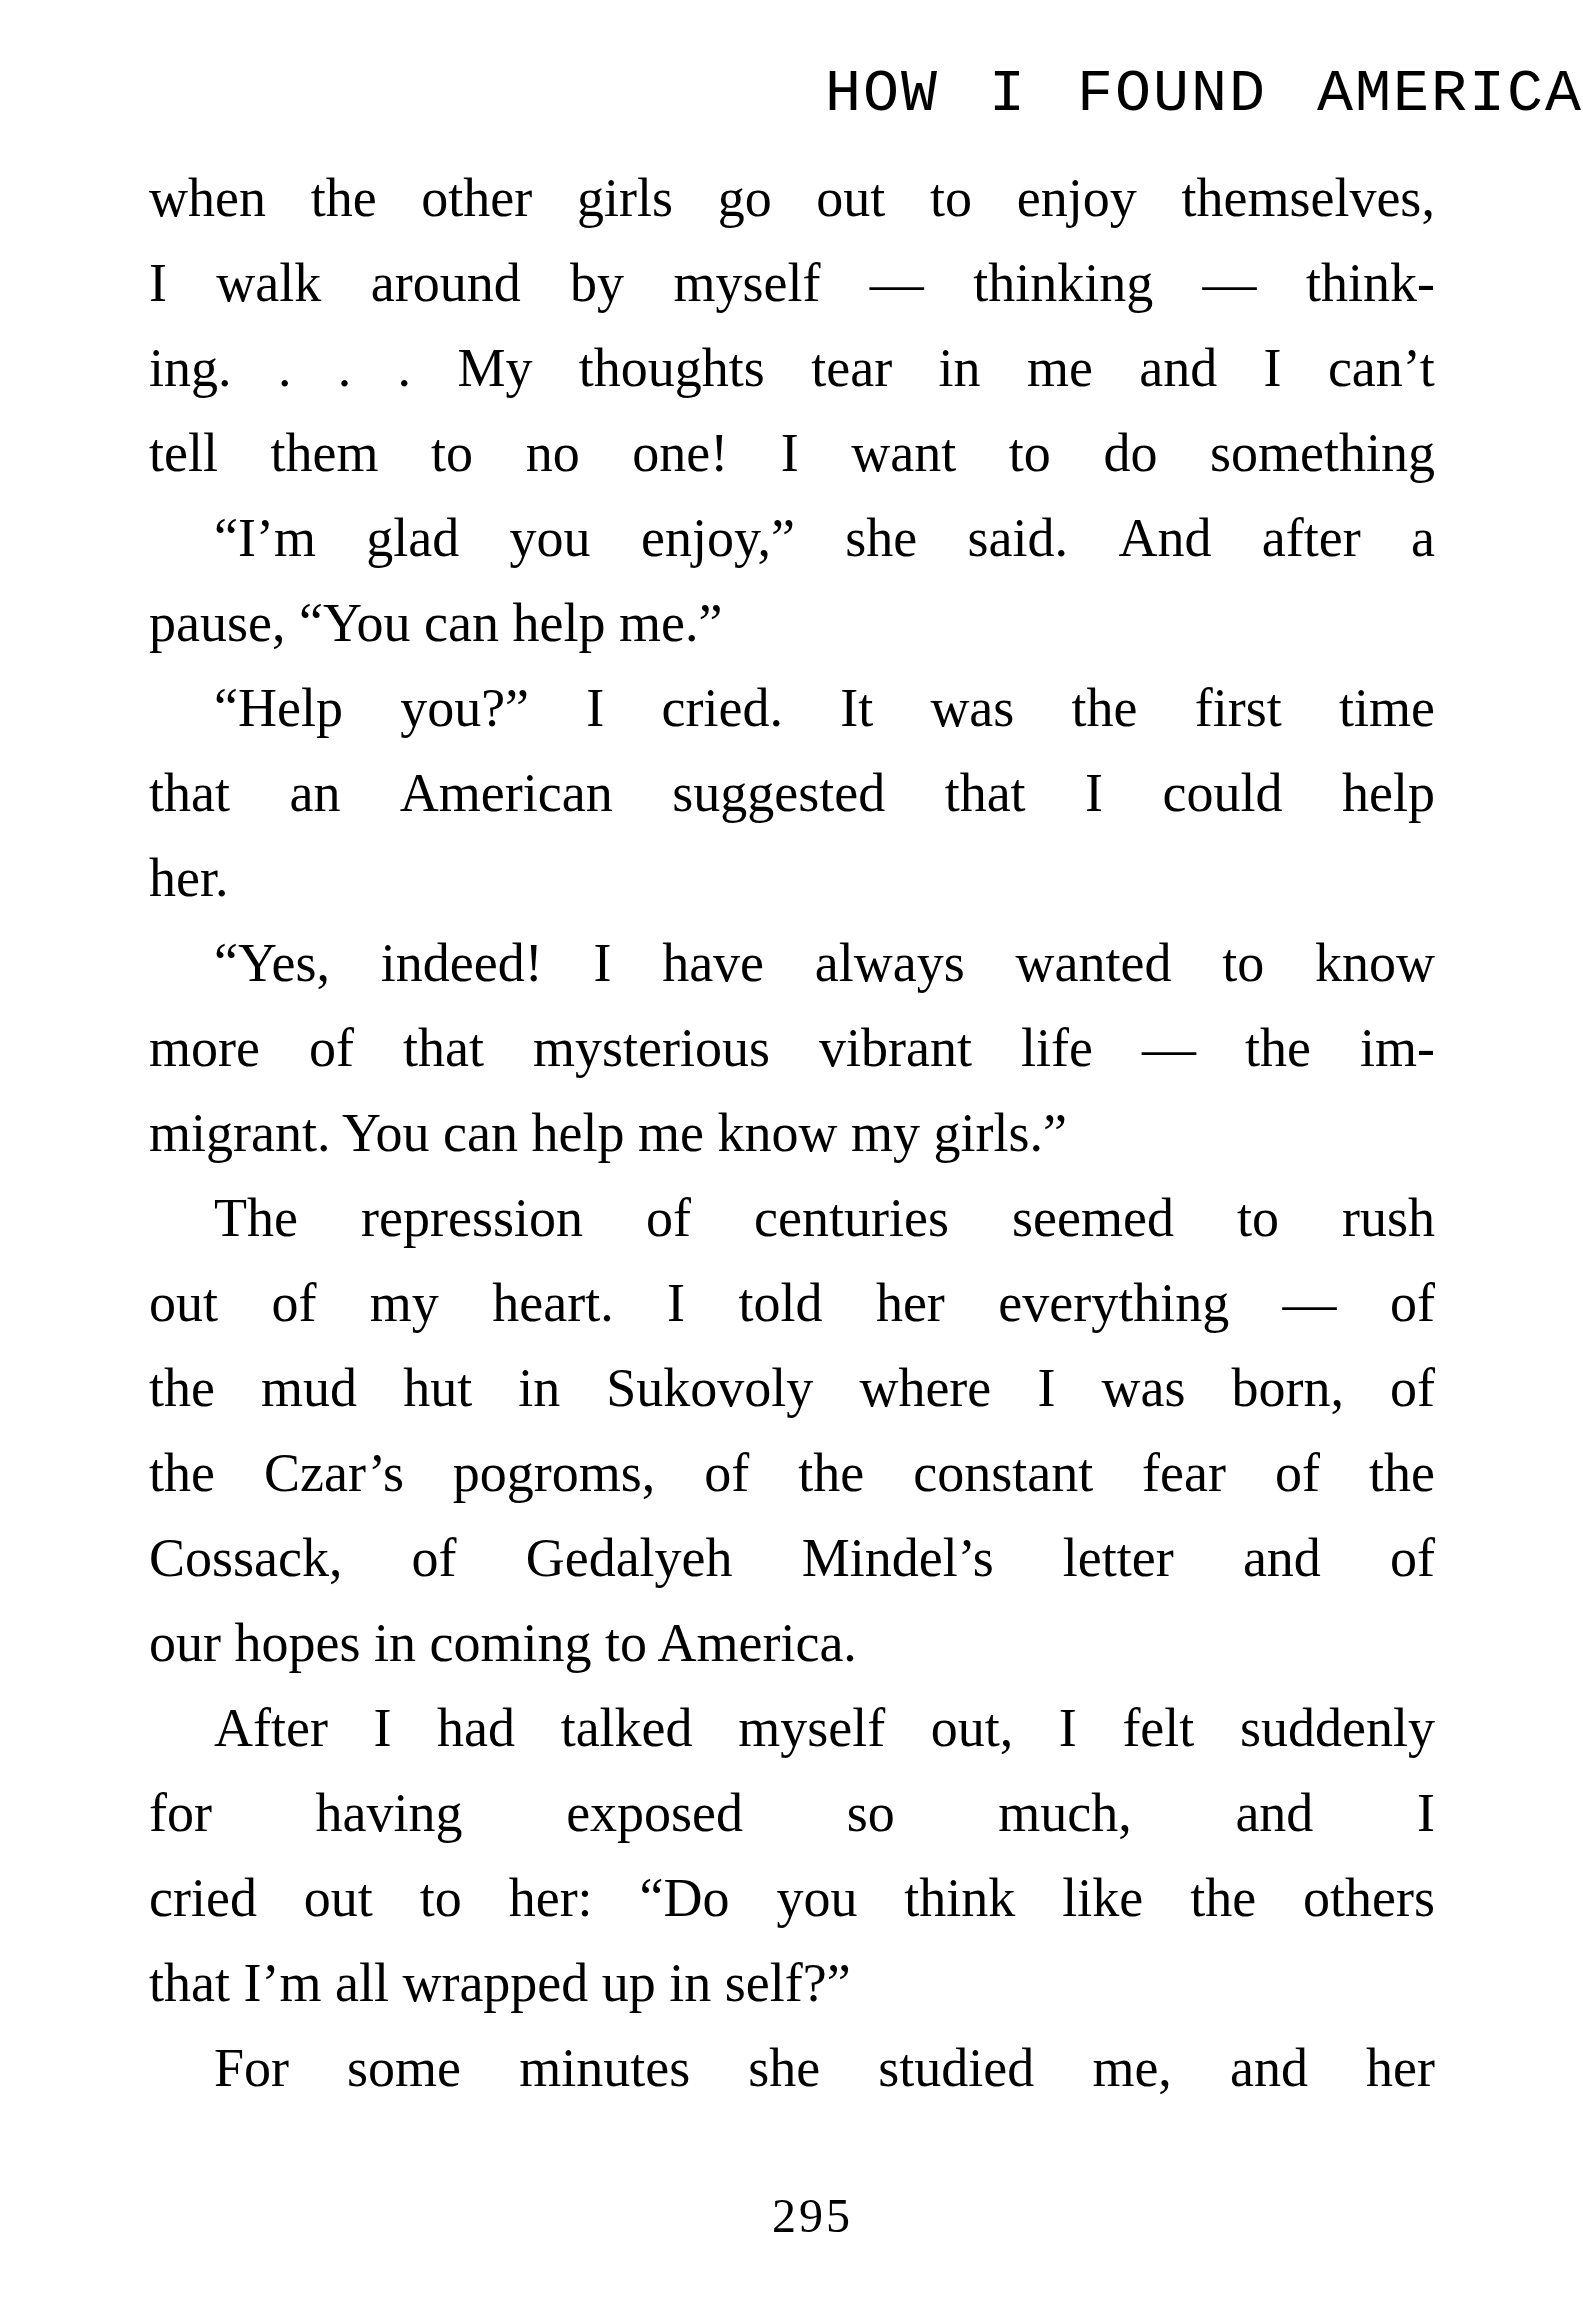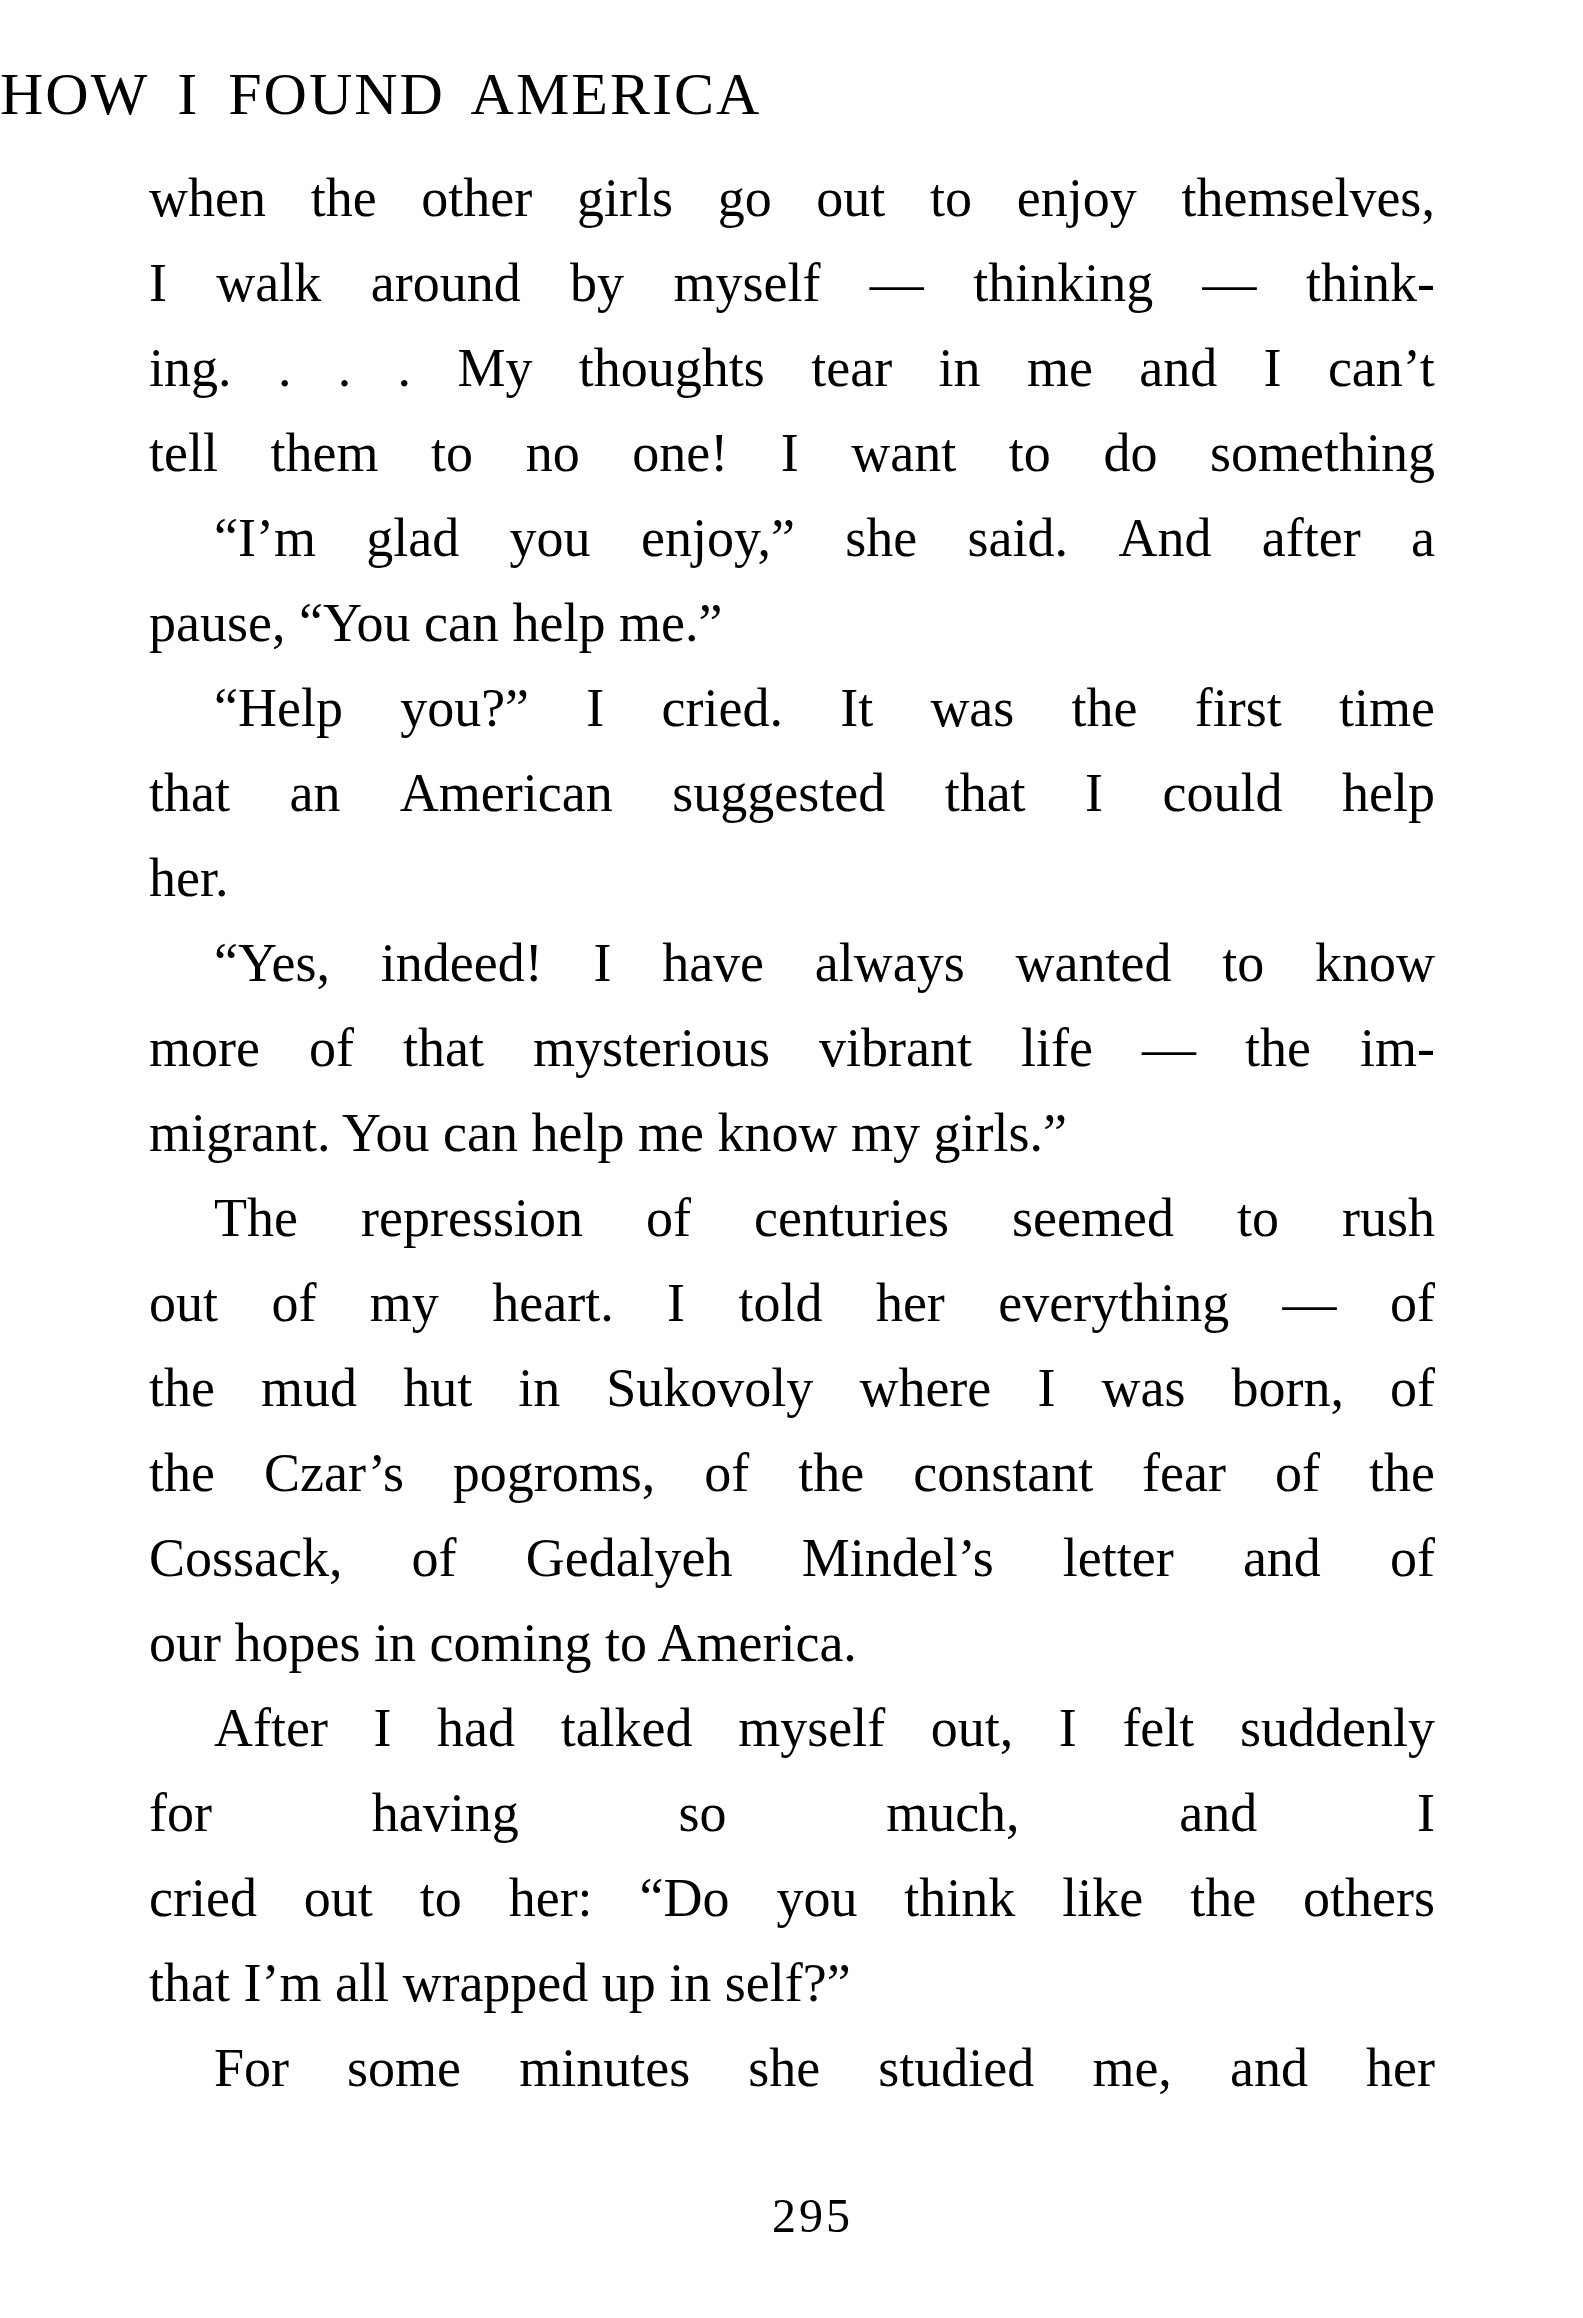--- a/index.html
+++ b/index.html
@@ -14,26 +14,27 @@
     background: #ffffff;
     color: #000000;
     font-family: "Liberation Serif", serif;
     overflow: hidden;
   }
   .page-header {
     position: absolute;
     top: 64px;
     left: 0;
     width: 100%;
-    text-align: left;
+    text-align: right;
     font-size: 60px;
     line-height: 1;
     letter-spacing: 2px;
     word-spacing: 12px;
     white-space: nowrap;
+    font-family: Liberation Mono, monospace;
   }
   .text-block {
     position: absolute;
     top: 156px;
     left: 149px;
     width: 1286px;
     font-size: 54px;
   }
   .line {
     height: 85px;
@@ -236,20 +237,21 @@
         <span>talked</span>
         <span>myself</span>
         <span>out,</span>
         <span>I</span>
         <span>felt</span>
         <span>suddenly</span>
       </div>
       <div class="line justified">
         <span>for</span>
         <span>having</span>
+        <span>exposed</span>
         <span>so</span>
         <span>much,</span>
         <span>and</span>
         <span>I</span>
       </div>
       <div class="line justified">
         <span>cried</span>
         <span>out</span>
         <span>to</span>
         <span>her:</span>

